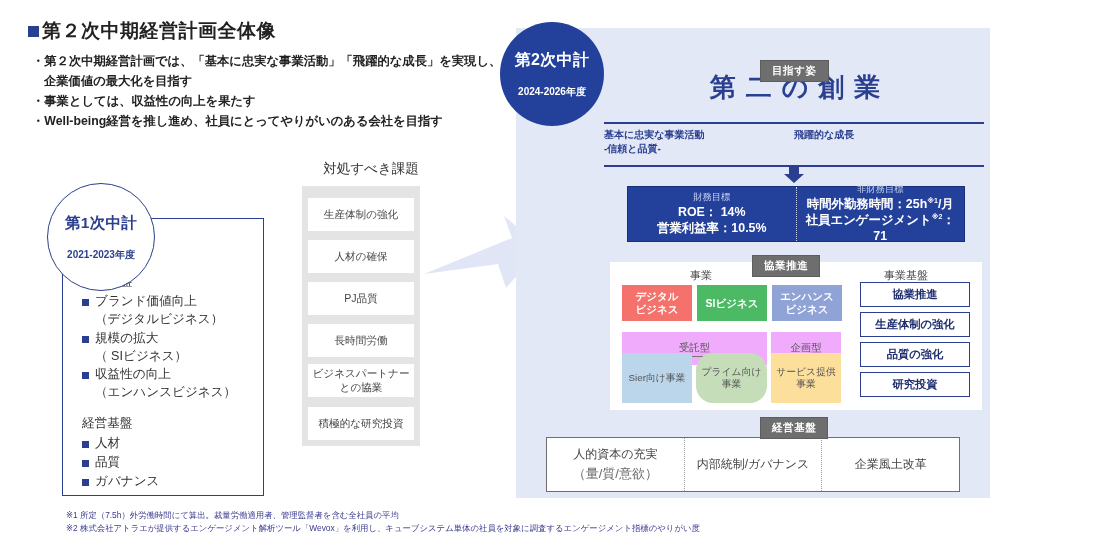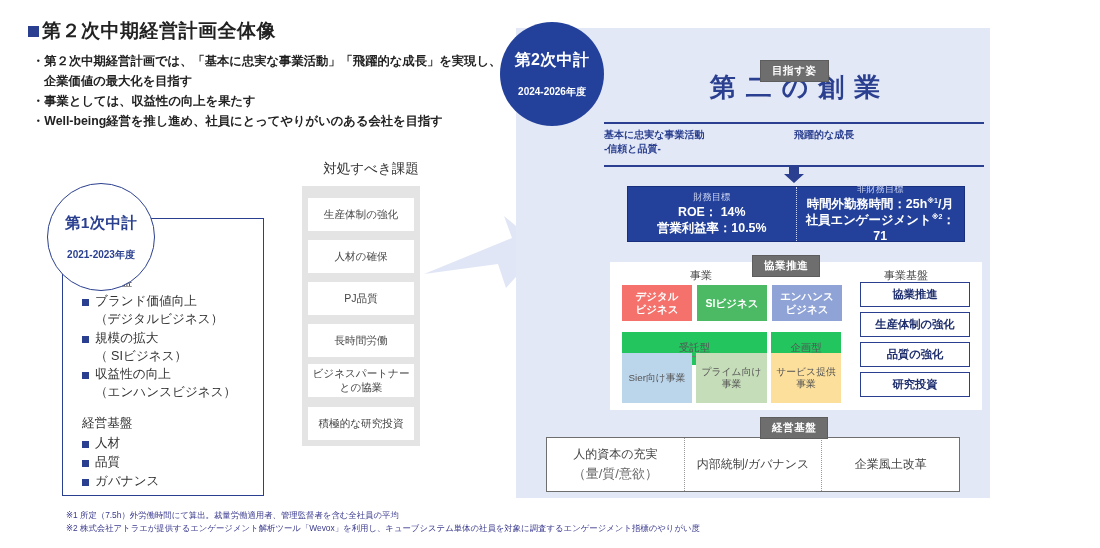--- a/index.html
+++ b/index.html
@@ -123,21 +123,21 @@
   .biz-row{position:absolute;left:622px;top:285px;display:flex;gap:5px;}
   .biz-cell{
     width:70px;height:36px;display:flex;align-items:center;justify-content:center;
     text-align:center;font-size:10.5px;font-weight:bold;color:#fff;line-height:1.2;
     box-sizing:border-box;
   }
 
   .type-row{position:absolute;left:622px;top:332px;display:flex;gap:4px;}
   .type-head{
     height:33px;display:flex;align-items:center;justify-content:center;
-    background:#22c55e;color:#555;font-size:10.4px;box-sizing:border-box;
+    background:#f0abfc;color:#555;font-size:10.4px;box-sizing:border-box;
   }
   .type-head .u{border-bottom:1px solid #777;padding-bottom:1px;}
   .svc-row{position:absolute;left:622px;top:353px;display:flex;gap:4px;}
   .svc-cell{
     height:50px;display:flex;align-items:center;justify-content:center;
     text-align:center;font-size:9.8px;color:#555;line-height:1.25;box-sizing:border-box;
   }
 
   .base-col{position:absolute;left:860px;top:282px;width:110px;}
   .base-item{
@@ -285,21 +285,21 @@
   <div class="type-row" id="type-host">
       <div class="type-head" style="width: 145px;">
         <span class="u">受託型</span>
       </div>
       <div class="type-head" style="width: 70px;">
         <span class="u">企画型</span>
       </div>
     </div>
   <div class="svc-row" id="svc-host">
       <div class="svc-cell" style="background: rgb(187, 213, 235); width: 70px;">Sier向け事業</div>
-      <div class="svc-cell" style="background: rgb(197, 221, 185); width: 71px;">プライム向け<br>事業</div>
+      <div class="svc-cell" style="background: rgb(197, 221, 185); width: 71px; border-radius: 17px;">プライム向け<br>事業</div>
       <div class="svc-cell" style="background: rgb(251, 223, 155); width: 70px;">サービス提供<br>事業</div>
     </div>
   <div class="base-col" id="base-host">
       <div class="base-item">協業推進</div>
       <div class="base-item">生産体制の強化</div>
       <div class="base-item">品質の強化</div>
       <div class="base-item">研究投資</div>
     </div>
 
   <span class="badge badge-mgmt">経営基盤</span>

